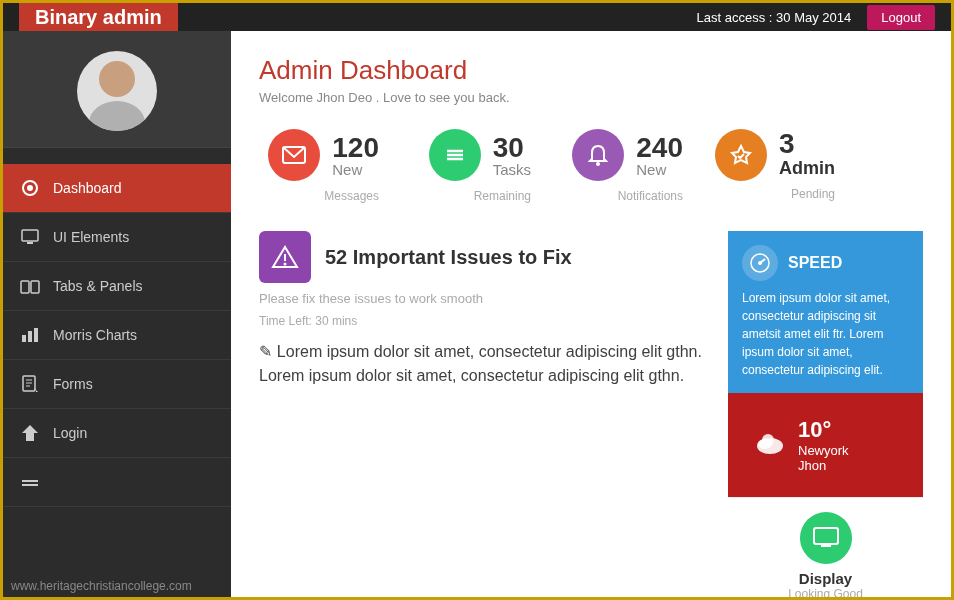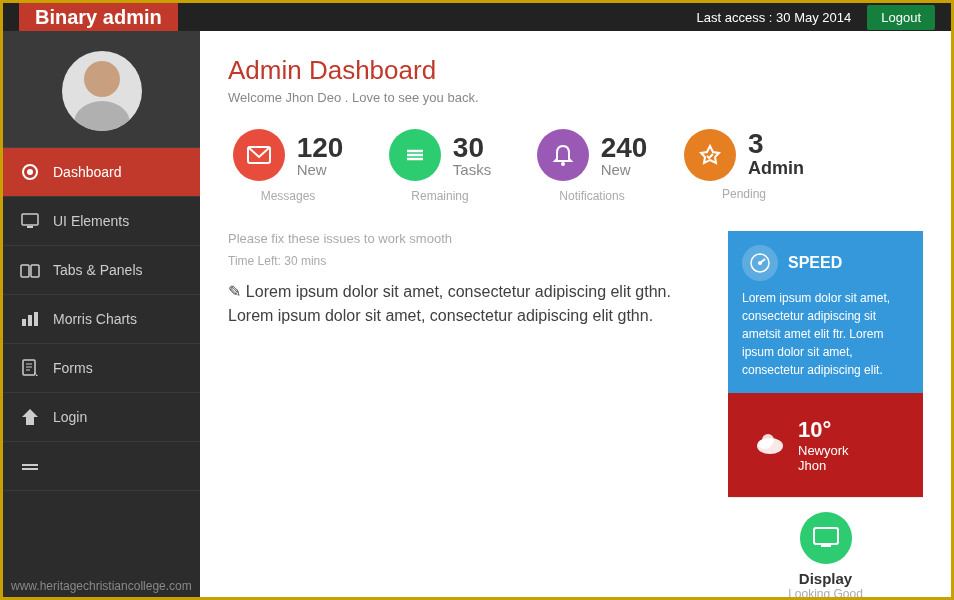--- a/index.html
+++ b/index.html
@@ -26,44 +26,45 @@
       display: flex;
       align-items: center;
     }
     .topbar-right {
       display: flex;
       align-items: center;
       gap: 16px;
       font-size: 13px;
     }
     .logout-btn {
-      background: #15803d;
+      background: #be185d;
       color: #fff;
       border: none;
       padding: 5px 14px;
       font-size: 13px;
       cursor: pointer;
       border-radius: 2px;
     }
 
     
     .main-layout {
       display: flex;
       flex: 1;
       overflow: hidden;
     }
 
     
     .sidebar {
-      width: 197px;
+      width: 228px;
       background: #2c2c2c;
       display: flex;
       flex-direction: column;
       flex-shrink: 0;
       overflow: hidden;
+      gap: 16px;
     }
     .sidebar-avatar {
       background: #3a3a3a;
       display: flex;
       align-items: center;
       justify-content: center;
       padding: 20px 0 16px;
       border-bottom: 1px solid #444;
     }
     .avatar-circle {
@@ -126,21 +127,21 @@
     
     .stats-row {
       display: flex;
       gap: 32px;
       margin-bottom: 28px;
       align-items: flex-start;
     }
     .stat-item {
       display: flex;
       flex-direction: column;
-      align-items: center;
+      align-items: flex-end;
       min-width: 120px;
     }
     .stat-top {
       display: flex;
       align-items: center;
       gap: 12px;
       margin-bottom: 6px;
     }
     .stat-circle {
       width: 52px;
@@ -461,20 +462,30 @@
             <div class="stat-orders-label">Admin</div>
           </div>
         </div>
         <div class="stat-orders-sub">Pending</div>
       </div>
     </div>
 
     <div class="bottom-section">
 
       <div class="issues-card">
+        <div class="issues-header">
+          <div class="issues-icon">
+            <svg width="28" height="28" viewBox="0 0 28 28">
+                <polygon points="14,4 26,24 2,24" fill="none" stroke="#fff" stroke-width="2"></polygon>
+                <line x1="14" y1="11" x2="14" y2="18" stroke="#fff" stroke-width="2"></line>
+                <circle cx="14" cy="21" r="1.5" fill="#fff"></circle>
+              </svg>
+          </div>
+          <div class="issues-title">52 Important Issues to Fix</div>
+        </div>
         <div class="issues-subtitle">Please fix these issues to work smooth</div>
         <div class="issues-time">Time Left: 30 mins</div>
         <div class="issues-text">
           <span>✎ </span><span>Lorem ipsum dolor sit amet, consectetur adipiscing elit gthn. Lorem ipsum dolor sit amet, consectetur adipiscing elit gthn.</span>
         </div>
       </div>
 
       <div class="right-cards">
 
         <div class="speed-card">

